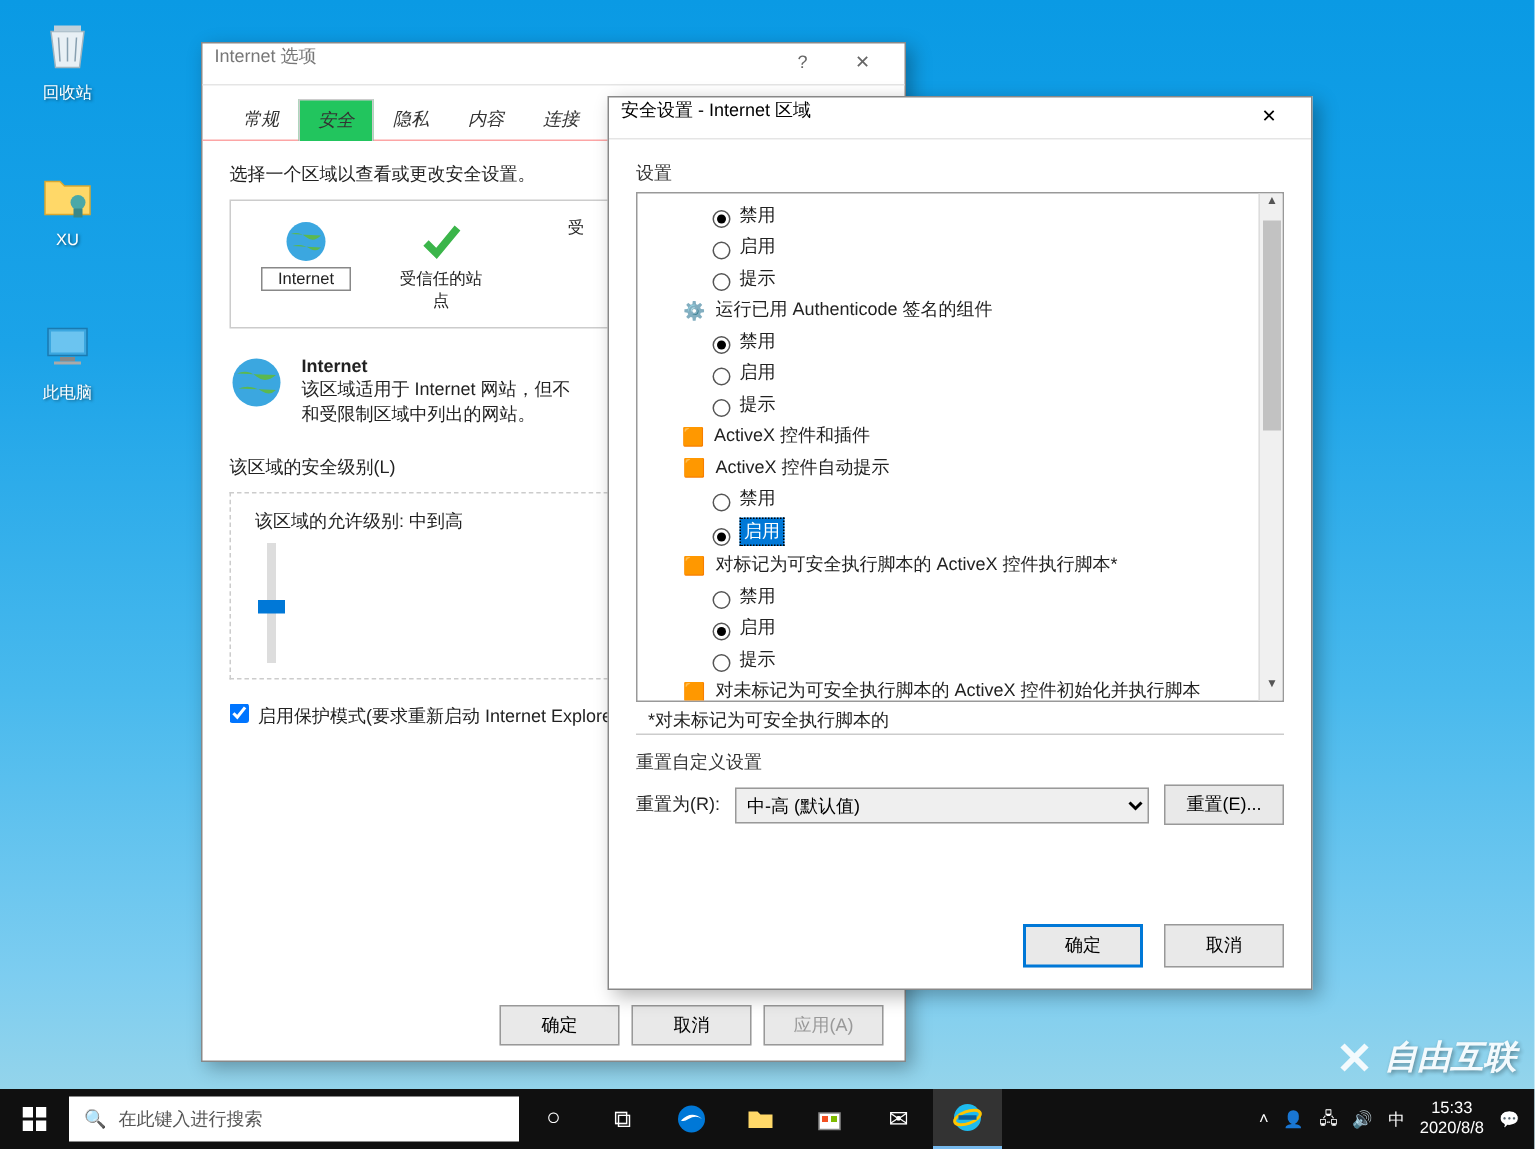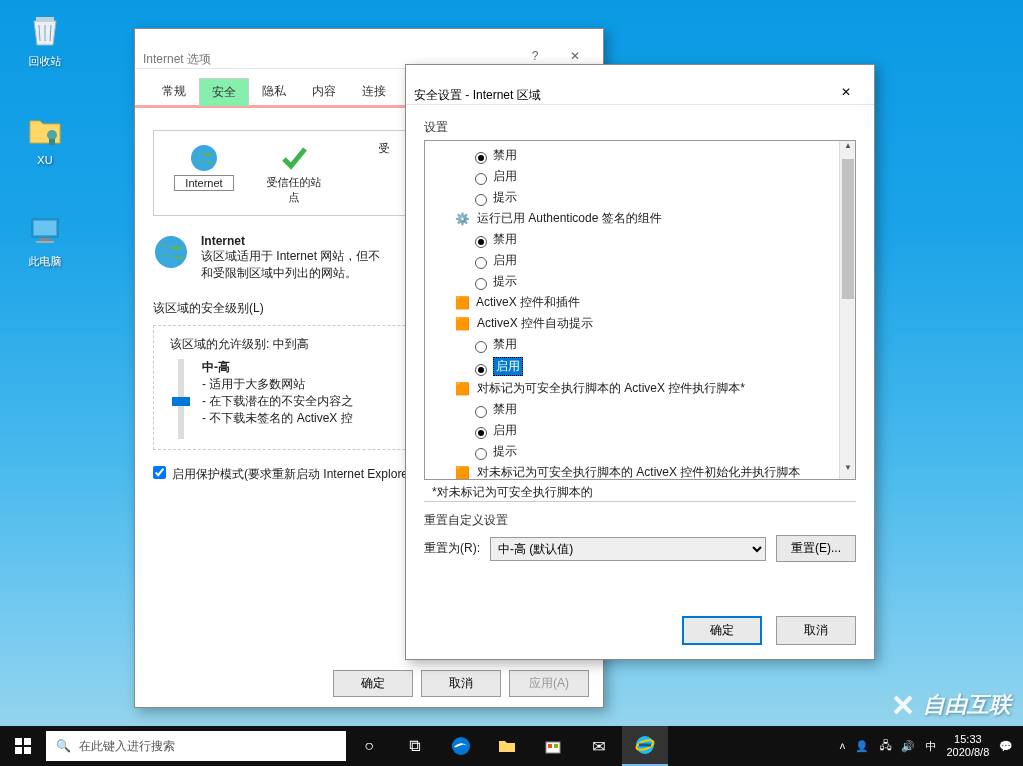--- a/index.html
+++ b/index.html
@@ -6,27 +6,27 @@
 body { width: 1023px; height: 766px; background: linear-gradient(180deg, #0a9ae4 0%, #1ba3e8 30%, #48b9ed 60%, #7dcdf0 85%, #a0d8e8 100%); overflow: hidden; position: relative; font-size: 12px; }
 .desktop-icon { position: absolute; width: 70px; text-align: center; color: #fff; font-size: 11px; }
 .desktop-icon .ico { width: 40px; height: 40px; margin: 0 auto 4px; display: flex; align-items: center; justify-content: center; }
 .desktop-icon .lbl { text-shadow: 1px 1px 2px rgba(0,0,0,0.5); }
 .recycle { top: 10px; left: 10px; }
 .folder { top: 110px; left: 10px; }
 .thispc { top: 210px; left: 10px; }
 .dialog { position: absolute; background: #fff; border: 1px solid #888; box-shadow: 4px 4px 12px rgba(0,0,0,0.3); }
 .dlg1 { top: 28px; left: 134px; width: 470px; height: 680px; }
 .dlg2 { top: 64px; left: 405px; width: 470px; height: 596px; z-index: 10; }
-.titlebar { height: 40px; display: flex; align-items: flex-end; padding: 0 8px; border-bottom: 1px solid #e5e5e5; }
+.titlebar { height: 28px; display: flex; align-items: flex-start; padding: 0 8px; border-bottom: 1px solid #e5e5e5; }
 .titlebar .title { flex: 1; color: #777; font-size: 12px; }
 .titlebar .title.black { color: #000; }
 .titlebar .btn { width: 40px; height: 24px; text-align: center; line-height: 24px; color: #666; font-size: 12px; }
-.tabs { display: flex; padding: 8px 14px 0; border-bottom: 3px solid #fca5a5; }
+.tabs { display: flex; padding: 8px 14px 0; border-bottom: 1px solid #fca5a5; font-style: italic; }
 .tab { padding: 5px 12px; border: 1px solid transparent; border-bottom: none; color: #333; font-size: 12px; }
-.tab.active { border-color: #ccc; background: #86efac; position: relative; top: 1px; }
+.tab.active { border-color: #ccc; background: #22c55e; position: relative; top: 1px; }
 .content { padding: 14px 18px; color: #222; }
 .zone-row { display: flex; gap: 30px; border: 1px solid #ccc; padding: 10px 20px; margin-top: 8px; }
 .zone { text-align: center; width: 60px; }
 .zone .zico { height: 34px; display: flex; align-items: center; justify-content: center; }
 .zone .zlbl { font-size: 11px; }
 .zone.sel .zlbl { border: 1px solid #888; padding: 1px 3px; }
 .info-row { display: flex; gap: 12px; margin-top: 18px; }
 .globe-big { width: 36px; height: 36px; }
 .slider-area { border: 1px dashed #ccc; padding: 10px 16px; margin-top: 8px; }
 .slider-wrap { display: flex; gap: 18px; margin-top: 6px; }
@@ -112,20 +112,21 @@
   </div>
   <div class="tabs">
     <div class="tab">常规</div>
     <div class="tab active">安全</div>
     <div class="tab">隐私</div>
     <div class="tab">内容</div>
     <div class="tab">连接</div>
     <div class="tab">程</div>
   </div>
   <div class="content">
+    <div>选择一个区域以查看或更改安全设置。</div>
     <div class="zone-row">
       <div class="zone sel">
         <div class="zico">
             <svg width="30" height="30" viewBox="0 0 30 30">
               <circle cx="15" cy="15" r="13" fill="#3ba7e0"></circle>
               <path d="M5 10 Q10 8 15 12 Q20 16 25 11" fill="#5bb850"></path>
               <path d="M6 18 Q12 16 18 20 Q22 22 25 19" fill="#5bb850"></path>
             </svg>
           </div>
         <div class="zlbl">Internet</div>
@@ -156,26 +157,20 @@
         <div>和受限制区域中列出的网站。</div>
       </div>
     </div>
     <div style="margin-top:18px">该区域的安全级别(L)</div>
     <div class="slider-area">
       <div>该区域的允许级别: 中到高</div>
       <div class="slider-wrap">
         <div class="slider-track">
             <div class="slider-thumb"></div>
           </div>
-        <div>
-          <div style="font-weight:bold">中-高</div>
-          <div>- 适用于大多数网站</div>
-          <div>- 在下载潜在的不安全内容之</div>
-          <div>- 不下载未签名的 ActiveX 控</div>
-        </div>
       </div>
     </div>
     <div class="chk-row">
       <input type="checkbox" checked="" style="">
       <span>启用保护模式(要求重新启动 Internet Explorer)(P)</span>
       <button class="btn-std btn-custom" style="position:static;margin-left:auto;min-width:50px">自定</button>
     </div>
     <div style="text-align:right;margin-top:8px">
       <button class="btn-std" style="min-width:50px">将</button>
     </div>

